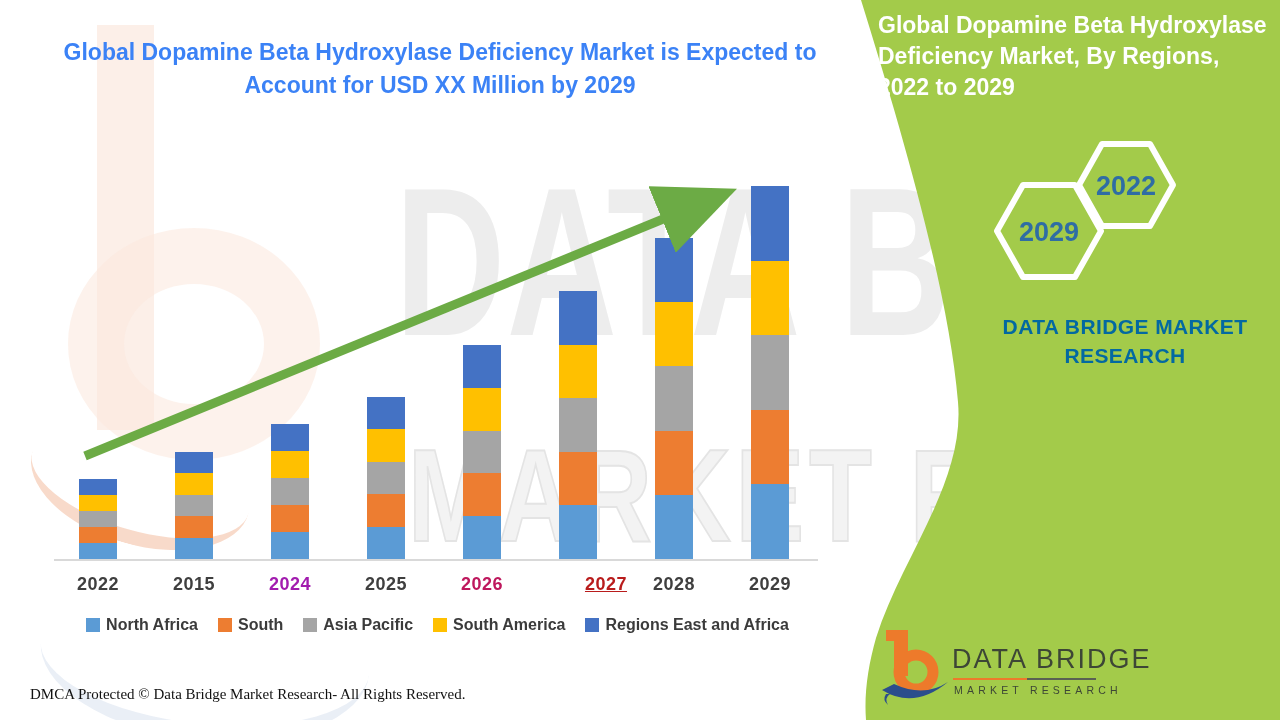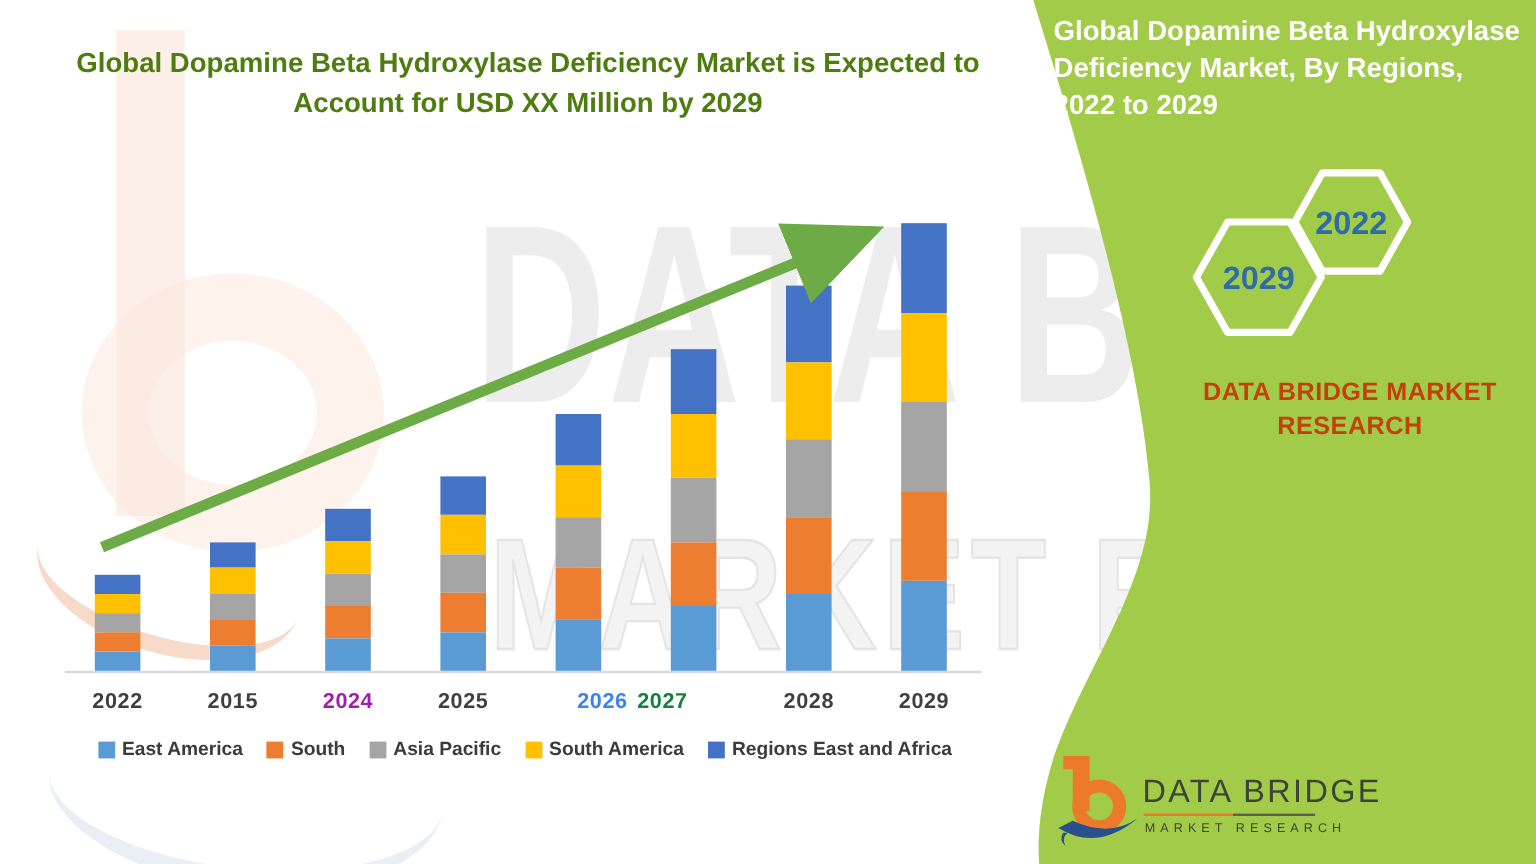--- a/index.html
+++ b/index.html
@@ -67,21 +67,21 @@
   <div>
     <div class="wm-b-stem"></div>
     <div class="wm-b-ring"></div>
     <div class="wm-swoosh-salmon"></div>
     <div class="wm-swoosh-blue"></div>
   </div>
 
   <div class="wm-text1">DATA BRIDGE</div>
   <div class="wm-text2">MARKET RESEARCH</div>
 
-  <div class="main-title" style="color: #4d7c0f;">
+  <div class="main-title" style="color: #3b82f6;">
     <div>Global Dopamine Beta Hydroxylase Deficiency Market is Expected to</div>
     <div>Account for USD XX Million by 2029</div>
   </div>
 
   <div id="bars">
       <div class="bar" style="left: 79px; top: 479.178px; height: 79.822px;">
         <div style="height: 15.9644px; background: rgb(68, 114, 196);"></div>
         <div style="height: 15.9644px; background: rgb(255, 192, 0);"></div>
         <div style="height: 15.9644px; background: rgb(165, 165, 165);"></div>
         <div style="height: 15.9644px; background: rgb(237, 125, 49);"></div>
@@ -138,39 +138,39 @@
       </div>
     </div>
 
   <div class="axis-line"></div>
 
   <div id="xlabels">
       <div class="xlab" style="left: 50px; color: rgb(63, 63, 63);">2022</div>
       <div class="xlab" style="left: 146px; color: rgb(63, 63, 63);">2015</div>
       <div class="xlab" style="left: 242px; color: #a21caf;">2024</div>
       <div class="xlab" style="left: 338px; color: rgb(63, 63, 63);">2025</div>
-      <div class="xlab" style="left: 454px; color: #3b82f6;">2026</div>
-      <div class="xlab" style="left: 504px; color: #15803d;">2027</div>
+      <div class="xlab" style="left: 434px; color: #be185d;">2026</div>
+      <div class="xlab" style="left: 558px; color: #b91c1c; text-decoration: underline;">2027</div>
       <div class="xlab" style="left: 626px; color: rgb(63, 63, 63);">2028</div>
       <div class="xlab" style="left: 722px; color: rgb(63, 63, 63);">2029</div>
     </div>
 
   <svg class="arrow-svg" width="860" height="720" viewBox="0 0 860 720">
     <defs>
       <marker id="ah" markerWidth="9" markerHeight="8" refX="6" refY="4" orient="auto">
         <path d="M0,0 L9,4 L0,8 Z" fill="#6CAB45"></path>
       </marker>
     </defs>
     <line id="trendline" x1="85" y1="456" x2="712" y2="199" stroke="#6CAB45" stroke-width="9" marker-end="url(#ah)"></line>
   </svg>
 
   <div id="legend">
       <span class="leg-item">
         <span class="leg-sw" style="background: rgb(91, 155, 213);"></span>
-        <span>East America</span>
+        <span>North Africa</span>
       </span>
       <span class="leg-item">
         <span class="leg-sw" style="background: rgb(237, 125, 49);"></span>
         <span>South</span>
       </span>
       <span class="leg-item">
         <span class="leg-sw" style="background: rgb(165, 165, 165);"></span>
         <span>Asia Pacific</span>
       </span>
       <span class="leg-item">
@@ -189,29 +189,30 @@
 
   <div class="panel-title">Global Dopamine Beta Hydroxylase Deficiency Market, By Regions, 2022 to 2029</div>
 
   <svg class="hex-svg" width="1280" height="720" viewBox="0 0 1280 720">
     <polygon points="997,231 1023,185 1075,185 1101,231 1075,277 1023,277" fill="none" stroke="#ffffff" stroke-width="6" stroke-linejoin="round"></polygon>
     <polygon points="1079,185 1102,144 1150,144 1173,185 1150,226 1102,226" fill="none" stroke="#ffffff" stroke-width="6" stroke-linejoin="round"></polygon>
     <text class="hex-label" x="1049" y="241" text-anchor="middle" fill="#2F6DA4">2029</text>
     <text class="hex-label" x="1126" y="195" text-anchor="middle" fill="#2F6DA4">2022</text>
   </svg>
 
-  <div class="brand-right" style="color: #c2410c;">DATA BRIDGE MARKET RESEARCH</div>
+  <div class="brand-right" style="color: #0369a1;">DATA BRIDGE MARKET RESEARCH</div>
 
   <div class="logo-box">
     <svg class="logo-mark" width="72" height="78" viewBox="0 0 72 78">
       <rect x="14" y="2" width="14" height="46" fill="#ED7A2B"></rect>
       <rect x="6" y="2" width="10" height="11" fill="#ED7A2B"></rect>
       <circle cx="36" cy="44" r="17" fill="none" stroke="#ED7A2B" stroke-width="11"></circle>
       <path d="M2 62 Q 34 82 68 54 Q 44 70 14 56 Z" fill="#2B4E8C"></path>
       <path d="M6 66 Q 2 72 8 77 Q 4 70 10 66 Z" fill="#2B4E8C"></path>
     </svg>
     <div class="logo-name">DATA BRIDGE</div>
     <div class="logo-underline"></div>
     <div class="logo-sub">MARKET RESEARCH</div>
   </div>
 
+  <div class="footer-dmca">DMCA Protected © Data Bridge Market Research- All Rights Reserved.</div>
 
 </div>
 
 </body></html>

